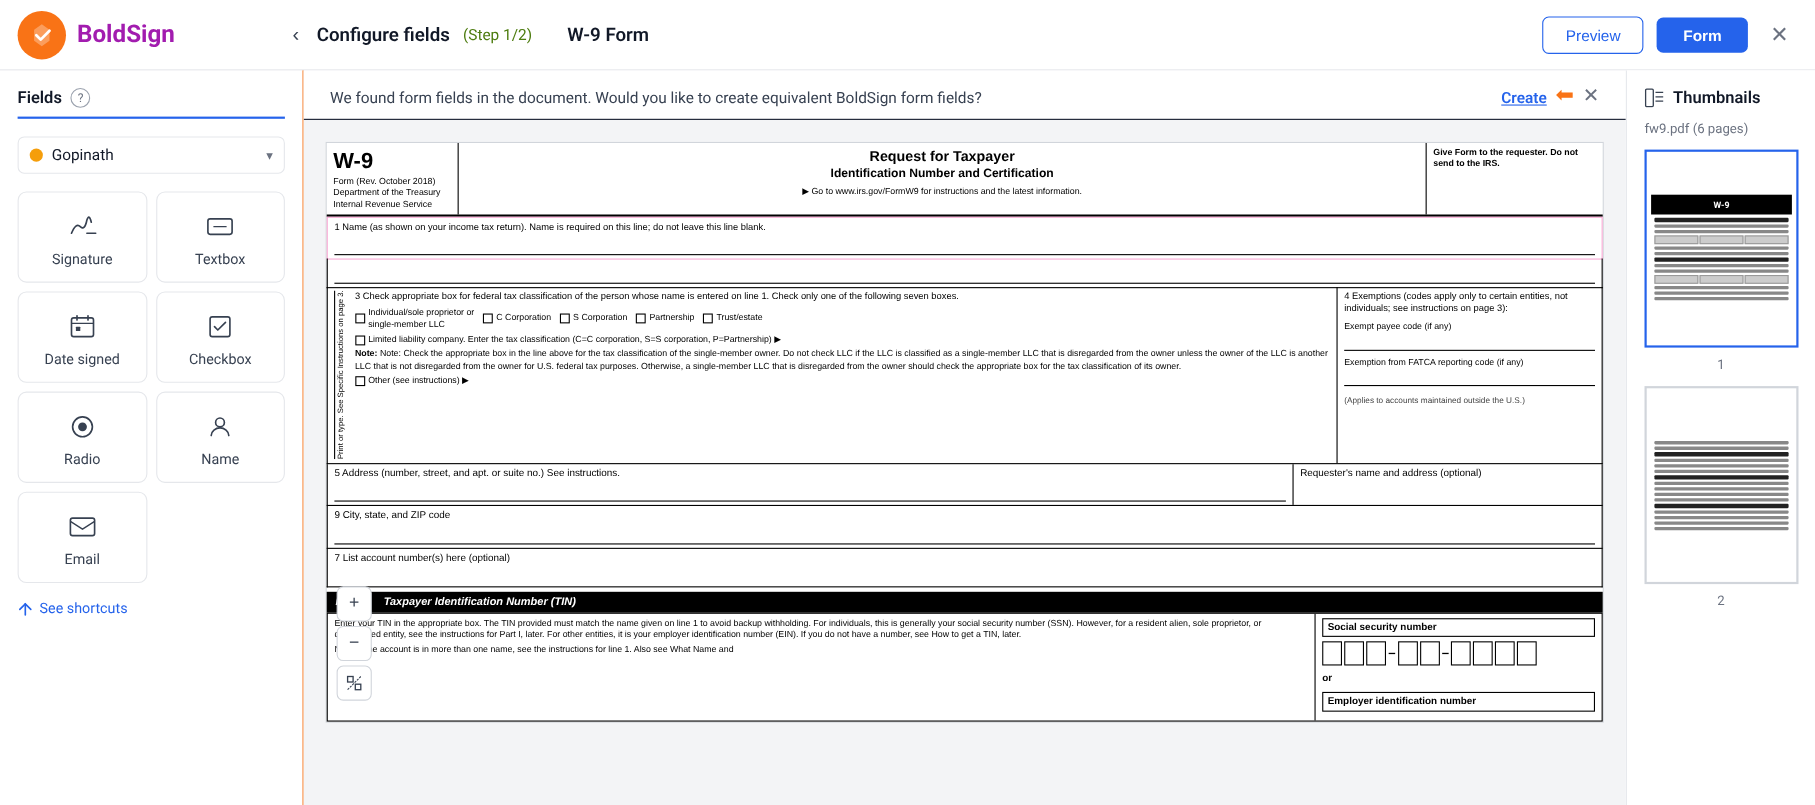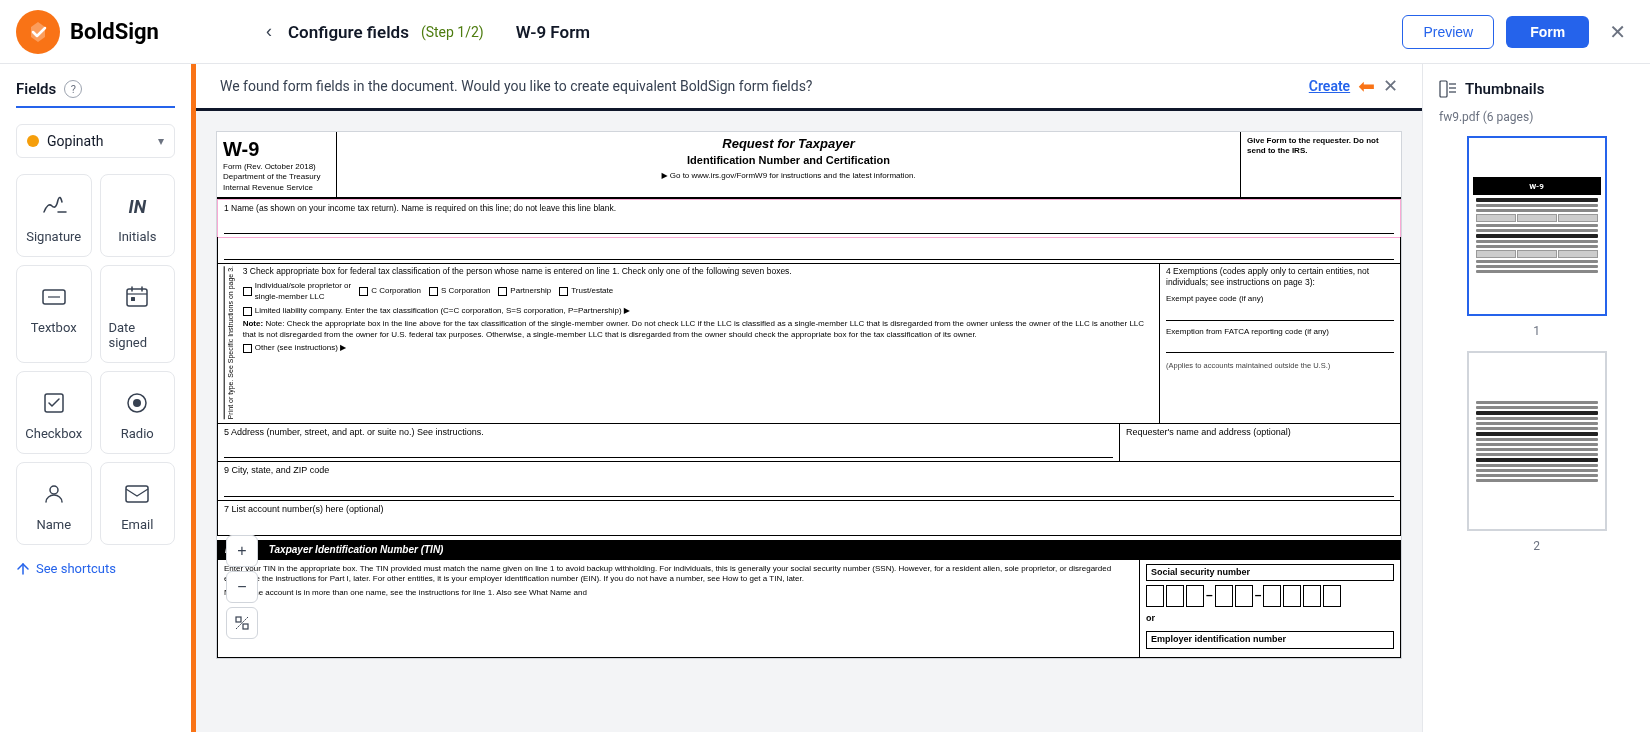--- a/index.html
+++ b/index.html
@@ -25,21 +25,21 @@
       height: 44px;
       background: #f97316;
       border-radius: 50%;
       display: flex;
       align-items: center;
       justify-content: center;
     }
     .logo-text {
       font-size: 22px;
       font-weight: 700;
-      color: #000000;
+      color: #a21caf;
     }
     .header-center {
       flex: 1;
       display: flex;
       align-items: center;
       gap: 12px;
     }
     .back-btn {
       background: none;
       border: none;
@@ -99,22 +99,22 @@
     }
 
     
     .main {
       display: flex;
       height: calc(732px - 64px);
     }
 
     
     .sidebar {
-      width: 196px;
-      border-right: 5px solid #f97316;
+      width: 276px;
+      border-right: 1px solid #f97316;
       padding: 16px;
       overflow-y: auto;
       flex-shrink: 0;
     }
     .sidebar-header {
       display: flex;
       align-items: center;
       gap: 8px;
       margin-bottom: 16px;
       border-bottom: 2px solid #2563eb;
@@ -214,24 +214,24 @@
     .center-content {
       flex: 1;
       overflow-y: auto;
       background: #f3f4f6;
       position: relative;
     }
 
     
     .notification-bar {
       background: #fff;
-      border-bottom: 3px solid #0f172a;
+      border-bottom: 1px solid #0f172a;
       padding: 10px 24px;
       display: flex;
-      align-items: center;
+      align-items: flex-end;
       gap: 8px;
       font-size: 14px;
       color: #374151;
       position: sticky;
       top: 0;
       z-index: 10;
     }
     .notification-text { flex: 1; }
     .create-link {
       color: #2563eb;
@@ -285,21 +285,21 @@
       display: flex;
       align-items: center;
       justify-content: center;
       cursor: pointer;
       font-size: 16px;
       color: #374151;
     }
 
     
     .thumbnails-panel {
-      width: 228px;
+      width: 172px;
       border-left: 1px solid #e5e7eb;
       padding: 16px;
       overflow-y: auto;
       flex-shrink: 0;
       background: #fff;
     }
     .thumbnails-header {
       display: flex;
       align-items: center;
       gap: 8px;
@@ -360,21 +360,20 @@
     }
     .w9-title-area {
       flex: 1;
       text-align: center;
       padding: 4px;
       border-right: 1px solid #000;
     }
     .w9-title-area h2 {
       font-size: 14px;
       font-weight: 900;
-      font-style: italic;
     }
     .w9-title-area h3 {
       font-size: 11px;
       font-weight: 700;
     }
     .w9-right-note {
       width: 160px;
       padding: 4px 6px;
       font-size: 8px;
       font-weight: 700;
@@ -548,26 +547,20 @@
       <div class="field-item">
         <div class="field-icon">
           <svg width="28" height="24" viewBox="0 0 28 24" fill="none">
             <path d="M4 18 Q8 8 12 12 Q16 16 18 6 Q20 0 22 8" stroke="#374151" stroke-width="1.5" fill="none" stroke-linecap="round"></path>
             <path d="M18 18 L26 18" stroke="#374151" stroke-width="1.5" stroke-linecap="round"></path>
           </svg>
         </div>
         <span class="field-label">Signature</span>
       </div>
 
-      <div class="field-item">
-        <div class="field-icon">
-          <span class="initials-text">IN</span>
-        </div>
-        <span class="field-label">Initials</span>
-      </div>
 
       <div class="field-item">
         <div class="field-icon">
           <svg width="26" height="22" viewBox="0 0 26 22" fill="none">
             <rect x="2" y="4" width="22" height="14" rx="2" stroke="#374151" stroke-width="1.5" fill="none"></rect>
             <line x1="7" y1="11" x2="19" y2="11" stroke="#374151" stroke-width="1.2"></line>
           </svg>
         </div>
         <span class="field-label">Textbox</span>
       </div>

